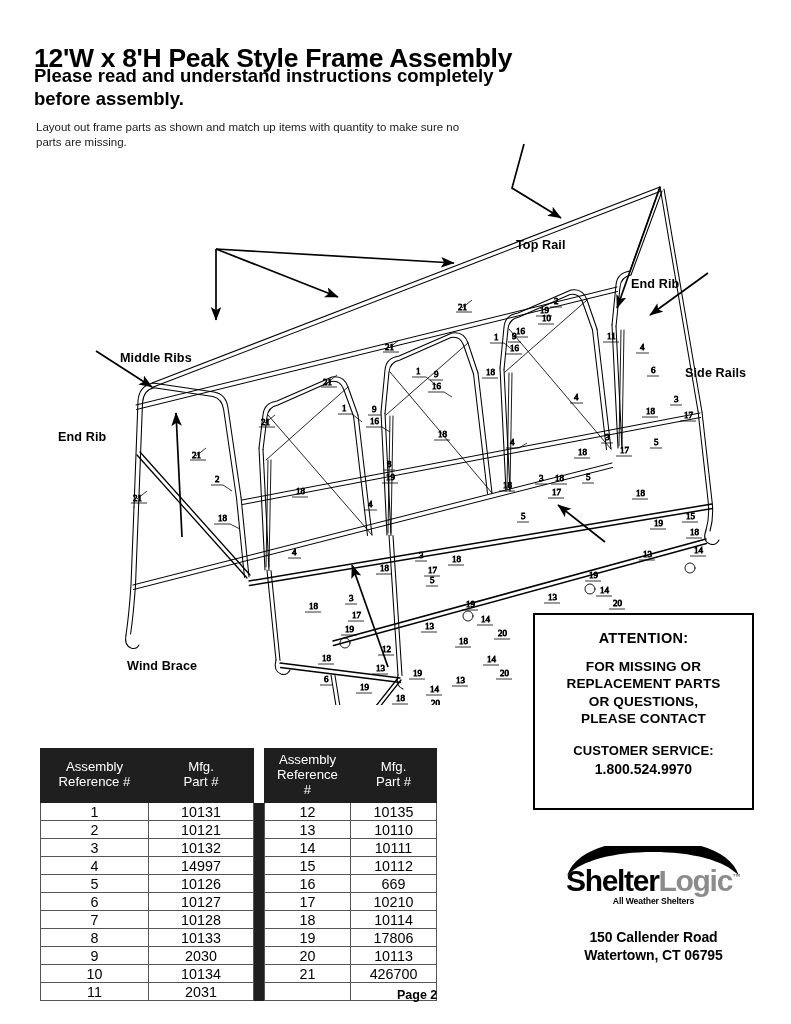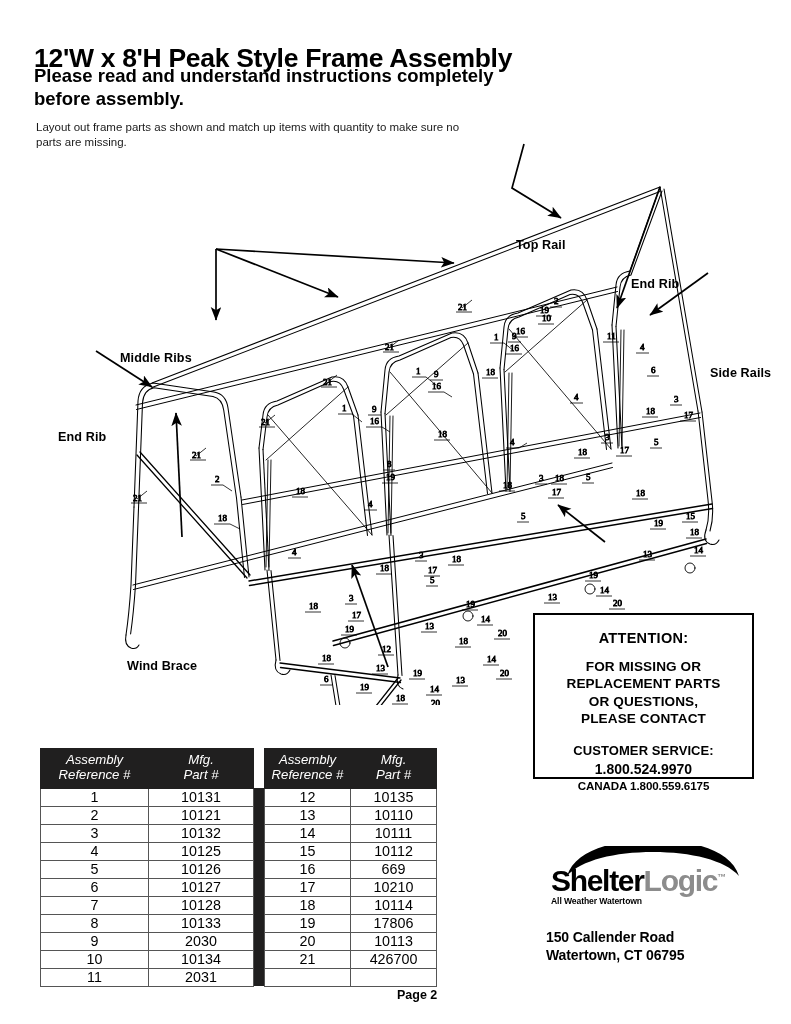--- a/index.html
+++ b/index.html
@@ -31,30 +31,30 @@
   #diagram-area{position:absolute;left:0;top:115px;width:791px;height:590px;}
   #frame-svg{display:block;width:791px;height:590px;}
 
   
   .callout{
     position:absolute;font-size:12.6px;font-weight:bold;
     white-space:nowrap;line-height:1;letter-spacing:0.1px;
   }
   #callout-top-rail{left:516px;top:124px;}
   #callout-end-rib-right{left:631px;top:163px;}
-  #callout-side-rails{left:710px;top:252px;}
+  #callout-side-rails{left:685px;top:252px;}
   #callout-middle-ribs{left:120px;top:237px;}
   #callout-end-rib-left{left:58px;top:316px;}
   #callout-wind-brace-left{left:127px;top:545px;}
   #callout-wind-brace-bottom{left:336px;top:673px;}
   #callout-cover-rails{left:607px;top:537px;}
 
   
   #attention-box{
-    position:absolute;left:533px;top:613px;width:221px;height:166px;
+    position:absolute;left:533px;top:613px;width:221px;height:197px;
     border:2.5px solid #000;background:#fff;
     box-sizing:border-box;text-align:center;
   }
   #attention-box .att-title{
     font-size:14.5px;font-weight:bold;margin-top:15px;letter-spacing:0.3px;
   }
   #attention-box .att-body{
     font-size:13.6px;font-weight:bold;margin-top:12px;line-height:1.27;
     letter-spacing:0.1px;
   }
@@ -63,21 +63,21 @@
     letter-spacing:0.1px;
   }
   #attention-box .att-phone{
     font-size:14px;font-weight:bold;line-height:1.3;
   }
   #attention-box .att-canada{
     font-size:11.6px;font-weight:bold;line-height:1.35;letter-spacing:-0.1px;
   }
 
   
-  #logo-block{position:absolute;left:546px;top:846px;width:215px;text-align:left;}
+  #logo-block{position:absolute;left:546px;top:846px;width:215px;text-align:center;}
   #logo-mark{position:relative;width:205px;height:68px;margin:0 auto;}
   #logo-arc{position:absolute;left:14px;top:0;width:176px;height:30px;}
   #logo-word{
     position:absolute;left:0;top:20px;width:205px;
     font-size:30px;font-weight:bold;letter-spacing:-1.3px;
     line-height:1;white-space:nowrap;
   }
   #logo-word .lw-shelter{color:#000;}
   #logo-word .lw-logic{color:#8c8c8c;}
   #logo-word .lw-tm{font-size:9px;vertical-align:super;color:#8c8c8c;letter-spacing:0;}
@@ -94,22 +94,22 @@
   }
 
   
   #parts-table-wrap{position:absolute;left:40px;top:748px;width:396px;}
   table.parts{
     border-collapse:collapse;width:396px;table-layout:fixed;
     font-size:14.5px;
   }
   table.parts th{
     background:#201f1f;color:#fff;font-weight:normal;
-    font-size:13.2px;line-height:1.12;padding:4px 0 5px;
-    border:1px solid #201f1f;text-align:center;font-style:italic;
+    font-size:13.2px;line-height:1.12;padding:4px 8px 5px;
+    border:1px solid #201f1f;text-align:center;
   }
   table.parts td{
     border:1px solid #555;text-align:center;height:17px;padding:0;
     font-size:14.3px;line-height:1;background:#fff;
   }
   table.parts col.c1{width:108px;}
   table.parts col.c2{width:105px;}
   table.parts col.gap{width:11px;}
   table.parts col.c3{width:86px;}
   table.parts col.c4{width:86px;}
@@ -500,30 +500,29 @@
   </div>
 
   <div id="attention-box">
     <div class="att-title">ATTENTION:</div>
     <div class="att-body" style="white-space:pre-line;">FOR MISSING OR
 REPLACEMENT PARTS
 OR QUESTIONS,
 PLEASE CONTACT</div>
     <div class="att-cs">CUSTOMER SERVICE:</div>
     <div class="att-phone">1.800.524.9970</div>
-    <div class="att-canada">CANADA 1.800.559.6175</div>
   </div>
 
   <div id="logo-block">
     <div id="logo-mark">
       <svg id="logo-arc" viewBox="0 0 176 30">
         <path d="M2,30 C10,4 48,-6 88,-6 C128,-6 166,4 174,30 C160,14 126,6 88,6 C50,6 16,14 2,30 Z" fill="#000"></path>
       </svg>
       <div id="logo-word"><span class="lw-shelter">Shelter</span><span class="lw-logic">Logic</span><span class="lw-tm">™</span></div>
-      <div id="logo-tagline">All Weather Watertown</div>
+      <div id="logo-tagline">All Weather Shelters</div>
     </div>
     <div id="logo-address">
       <div>150 Callender Road</div>
       <div>Watertown, CT  06795</div>
     </div>
   </div>
 
   <div id="parts-table-wrap">
     <table class="parts">
       <colgroup>
@@ -571,21 +570,21 @@
           </tr>
           <tr>
             <td>3</td>
             <td>10132</td>
             <td class="gapcell"></td>
             <td>14</td>
             <td>10111</td>
           </tr>
           <tr>
             <td>4</td>
-            <td>10125</td>
+            <td>14997</td>
             <td class="gapcell"></td>
             <td>15</td>
             <td>10112</td>
           </tr>
           <tr>
             <td>5</td>
             <td>10126</td>
             <td class="gapcell"></td>
             <td>16</td>
             <td>669</td>

